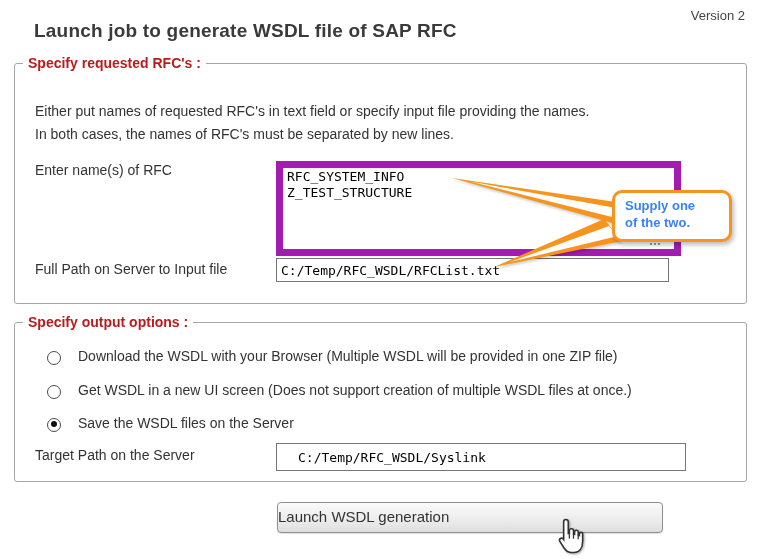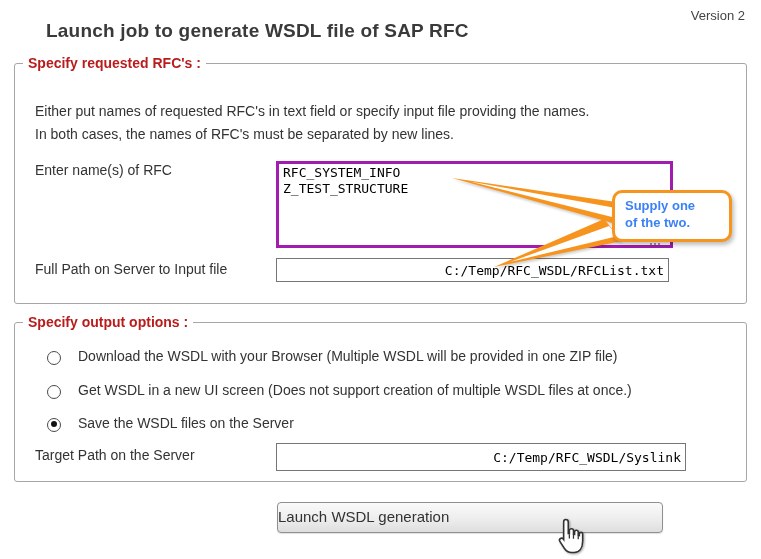--- a/index.html
+++ b/index.html
@@ -1,41 +1,41 @@
 <!DOCTYPE html>
 <html><head>
 <meta charset="utf-8">
 <style>
   html,body{margin:0;padding:0;}
   body{
     width:761px;height:559px;position:relative;background:#ffffff;
     font-family:"Liberation Sans",sans-serif;color:#333;overflow:hidden;
   }
   .abs{position:absolute;}
-  .title{left:46px;top:20px;font-size:19px;font-weight:700;color:#3a3a3a;letter-spacing:.2px;}
+  .title{left:34px;top:20px;font-size:19px;font-weight:700;color:#3a3a3a;letter-spacing:.2px;}
   .version{right:16px;top:8px;font-size:13px;color:#444;text-align:right;}
   .fieldset{
     position:absolute;left:14px;width:731px;border:1px solid #a6a6a6;border-radius:3px;background:#fff;
   }
   .fs1{top:63px;height:239px;}
   .fs2{top:322px;height:158px;}
   .legend{
     position:absolute;top:-9px;left:8px;background:#fff;padding:0 5px;
     font-size:14px;font-weight:700;color:#b91c1c;line-height:17px;
   }
   .txt{font-size:14px;color:#333;}
   .mono{font-family:"DejaVu Sans Mono",monospace;font-size:13px;color:#000;}
   textarea.box{
     position:absolute;left:276px;top:161px;width:383px;height:79px;
-    border:3px solid #a21caf;border-radius:0;padding:1px 4px;resize:none;outline:none;
+    border:7px solid #a21caf;border-radius:0;padding:1px 4px;resize:none;outline:none;
     background:#fff;line-height:16px;
   }
   input.box{
     position:absolute;left:276px;border:1px solid #767676;width:383px;height:20px;
-    padding:1px 4px;background:#fff;outline:none;text-align:right;
+    padding:1px 4px;background:#fff;outline:none;
   }
   .grip{
     position:absolute;left:649px;top:238px;width:11px;height:8px;
     background-image:radial-gradient(#9a9a9a 1px, transparent 1.2px);
     background-size:4px 4px;background-position:0 0;
   }
   .callout{
     position:absolute;left:612px;top:190px;width:104px;height:42px;
     background:#fff;border:3px solid #F7941E;border-radius:10px;
     box-shadow:2px 3px 4px rgba(0,0,0,.25);

